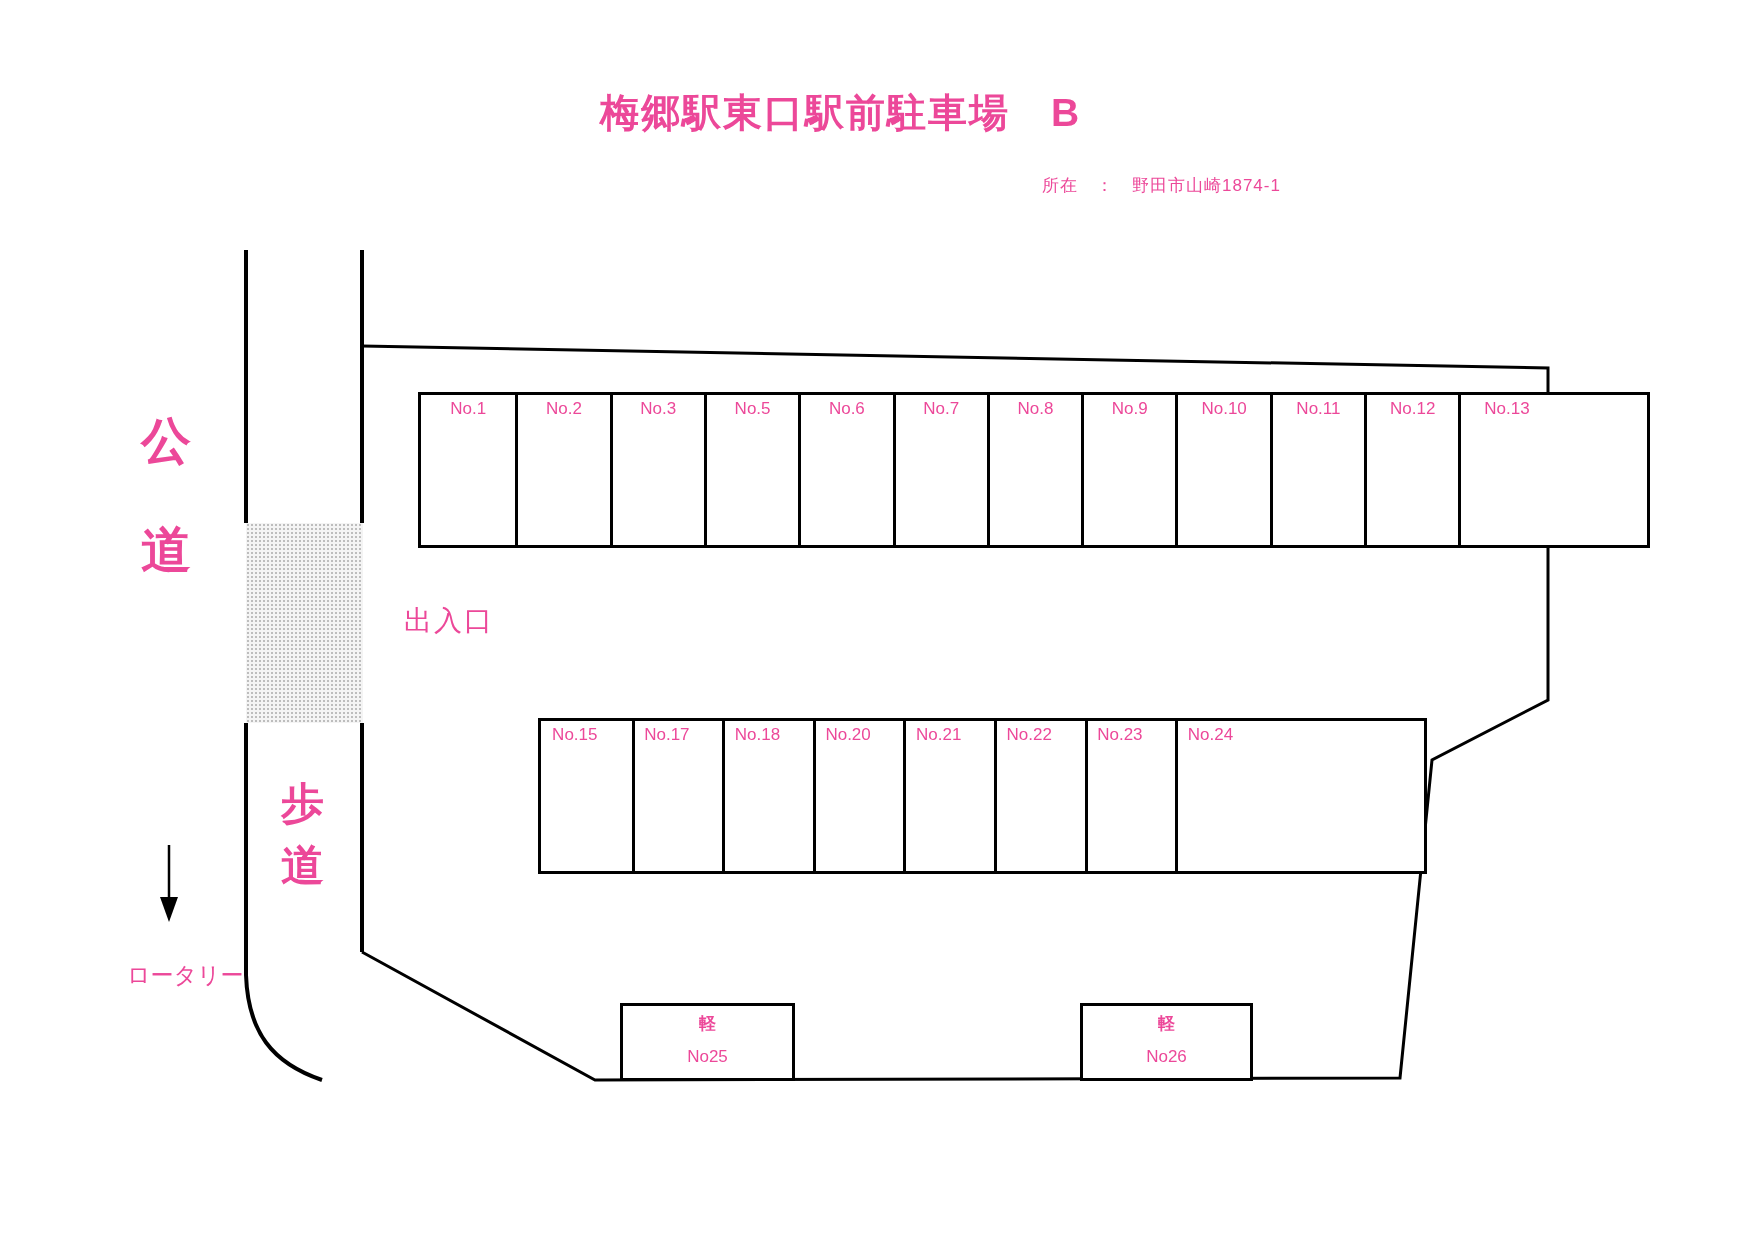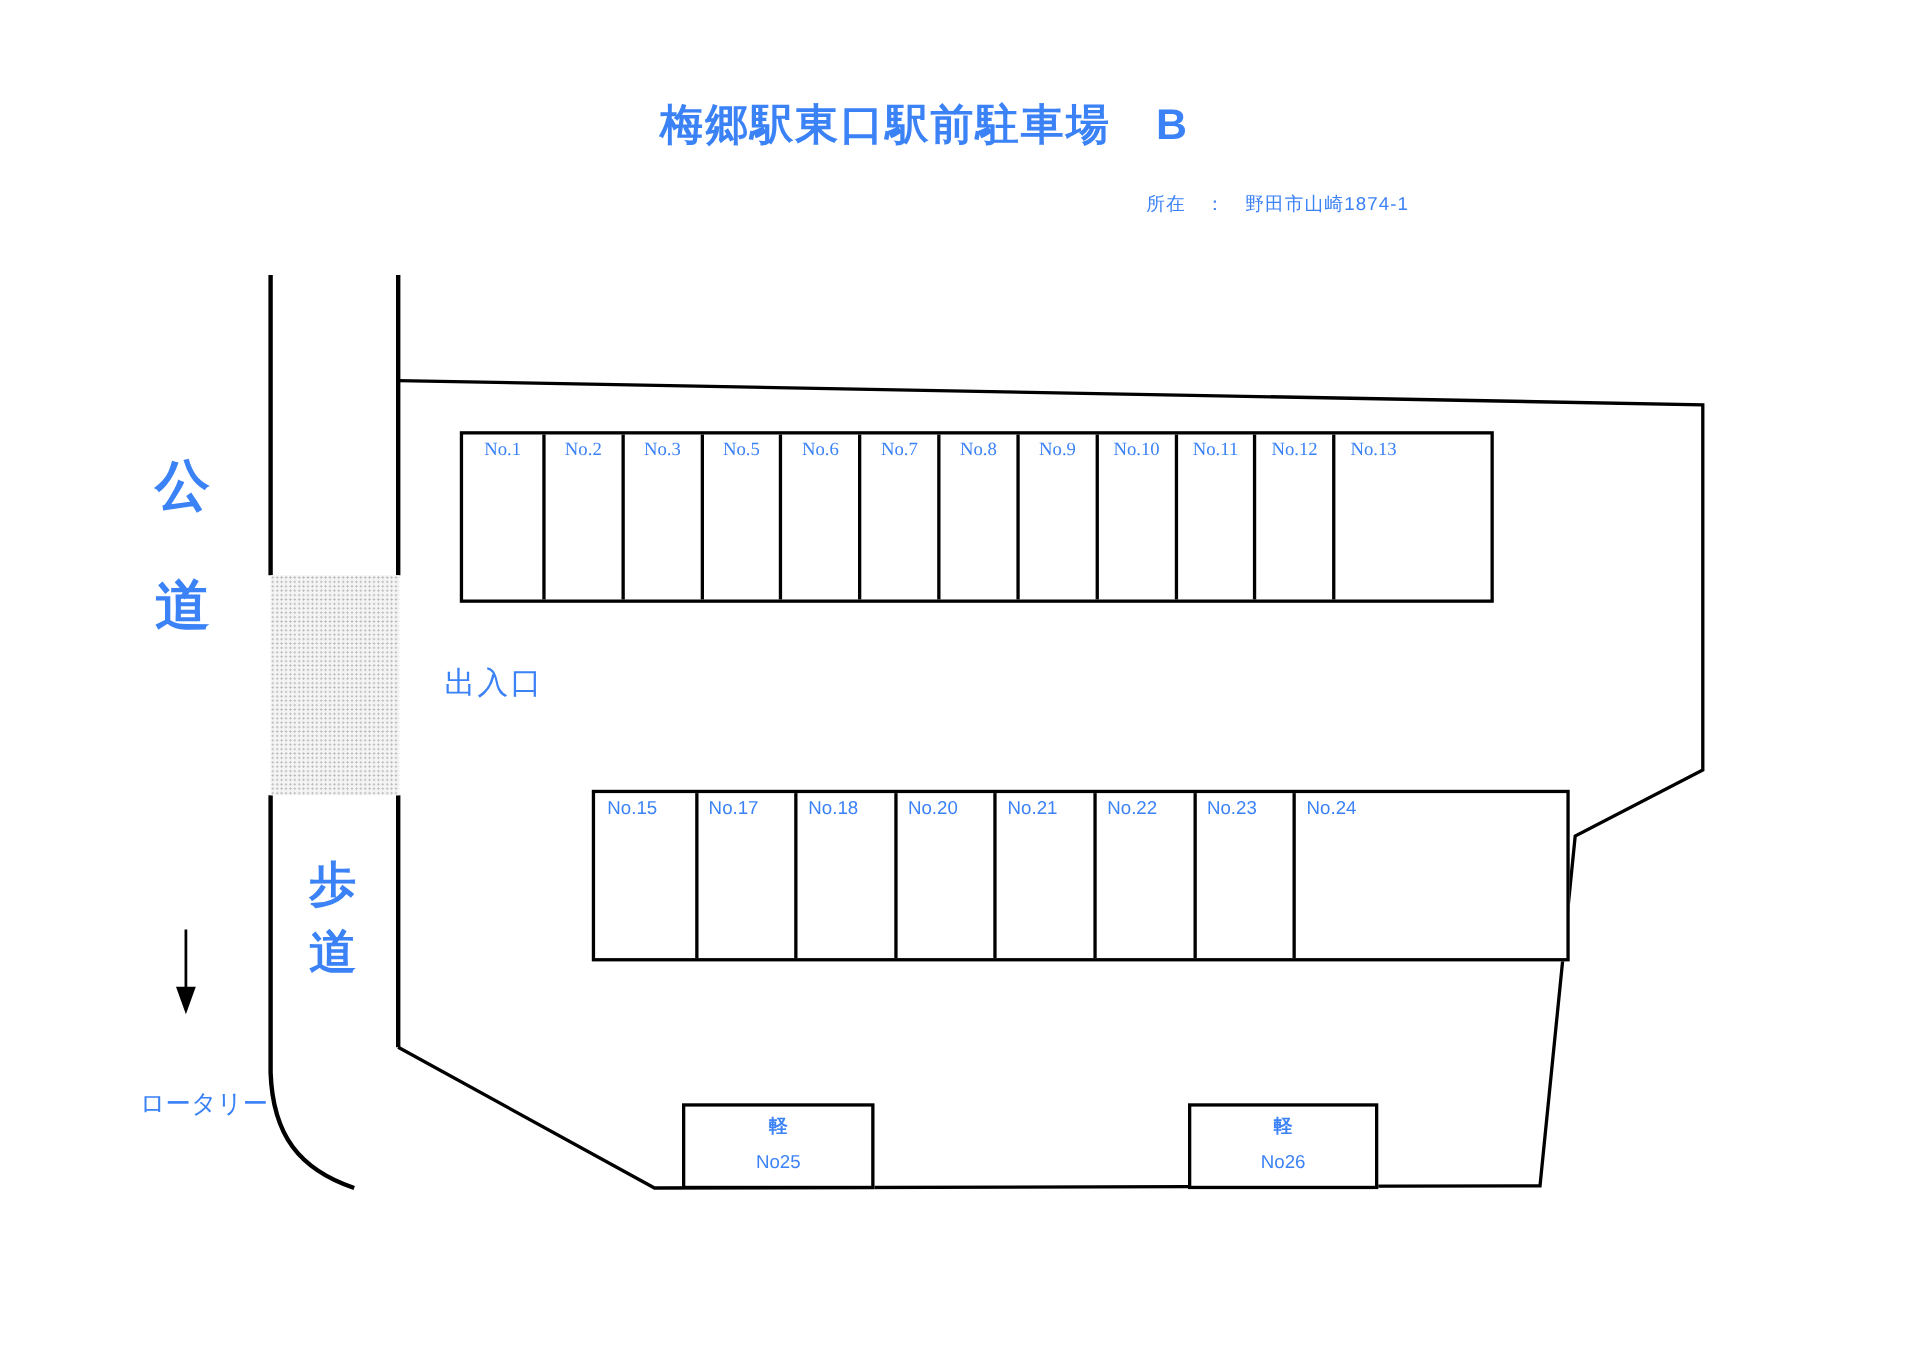--- a/index.html
+++ b/index.html
@@ -1,21 +1,21 @@
 <!DOCTYPE html>
 <html><head>
 <meta charset="utf-8">
 <style>
   html,body{margin:0;padding:0;background:#fff;}
   #page{
     position:relative;
     width:1755px;height:1241px;
     background:#fff;
     font-family:"Liberation Sans","DejaVu Sans",sans-serif;
-    color:#3b82f6;
+    color:#ec4899;
     overflow:hidden;
   }
   #linework{position:absolute;left:0;top:0;z-index:0;}
   .abs{position:absolute;z-index:2;}
 
   
   .title{
     left:600px;top:86px;
     font-size:39px;font-weight:bold;letter-spacing:2px;
     white-space:nowrap;
@@ -33,30 +33,30 @@
     background-size:4px 4px;
     z-index:1;
   }
 
   
   .vlabel{display:flex;flex-direction:column;align-items:center;font-weight:bold;}
   .public-road{left:141px;top:408px;font-size:50px;gap:42px;}
   .sidewalk{left:281px;top:775px;font-size:43px;gap:4px;}
 
   .entrance{left:404px;top:602px;font-size:28px;font-weight:normal;letter-spacing:2px;}
-  .rotary{left:127px;top:988px;font-size:23px;white-space:nowrap;}
+  .rotary{left:127px;top:960px;font-size:23px;white-space:nowrap;}
 
   
   .prow{
     display:grid;
     border:3px solid #000;
     box-sizing:border-box;
     background:#fff;
   }
-  .row1{left:418px;top:392px;width:940px;height:156px;grid-template-columns:repeat(13,1fr);font-family:Liberation Serif, serif;}
+  .row1{left:418px;top:392px;width:1232px;height:156px;grid-template-columns:repeat(13,1fr);}
   .row2{left:538px;top:718px;width:889px;height:156px;grid-template-columns:repeat(10,1fr);gap:23px;}
   .space{
     text-align:center;
     padding-top:4px;
     font-size:17px;
     overflow:hidden;
   }
   .space + .space{border-left:3px solid #000;}
 
   

